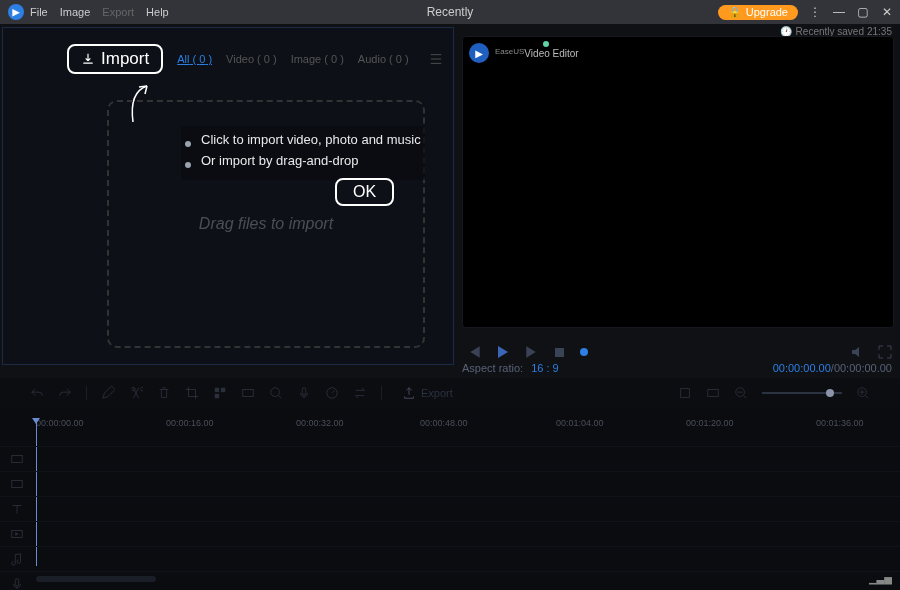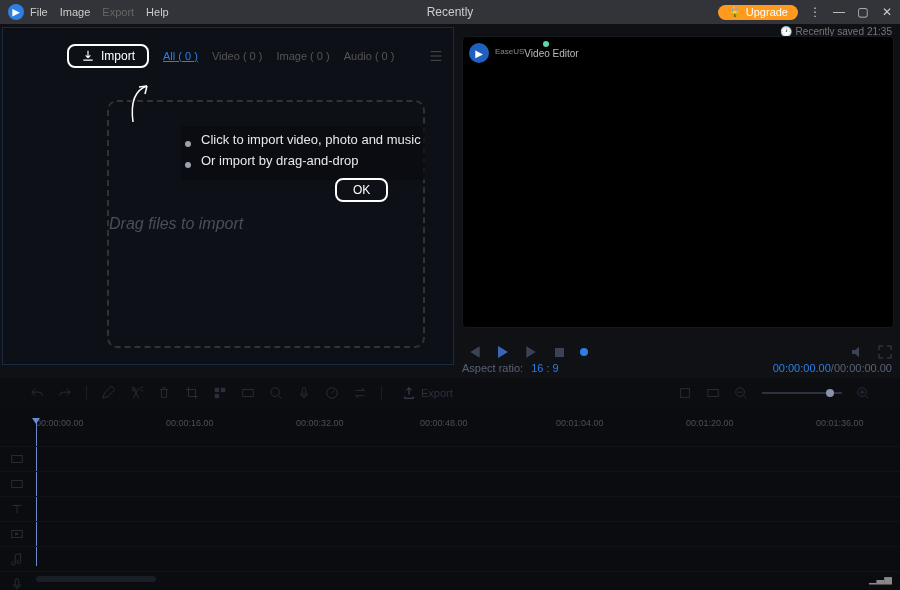--- a/index.html
+++ b/index.html
@@ -12,32 +12,32 @@
   .titlebar .right{position:absolute;right:6px;display:flex;align-items:center;gap:10px}
   .upgrade-btn{background:#ff9a1f;color:#fff;border-radius:8px;padding:1px 10px;font-size:11px;display:flex;align-items:center;gap:4px;cursor:pointer}
   .win-btn{width:14px;height:14px;display:flex;align-items:center;justify-content:center;cursor:pointer;color:#ccc;font-size:12px}
   .saved{position:absolute;right:8px;top:26px;font-size:10px;color:#777;display:flex;align-items:center;gap:3px}
   .main{position:absolute;top:24px;left:0;right:0;bottom:0}
   .panel-left{position:absolute;top:3px;left:2px;width:450px;height:336px;background:#0d1016;border:1px solid #1b2a45}
   .side-tabs{position:absolute;left:0;top:0;bottom:0;width:60px;background:#0b0e13;border-right:1px solid #15181e;display:flex;flex-direction:column;align-items:center;padding-top:20px;font-size:10px;color:#555}
   .side-tab{height:46px;display:flex;align-items:center;justify-content:center;width:100%;cursor:pointer}
   .side-tab.active{color:#a3acc0}
   .media-header{position:absolute;left:64px;top:16px;right:10px;display:flex;align-items:center;gap:14px;font-size:11px;color:#555}
-  .import-btn{display:flex;align-items:center;gap:6px;border:2px solid #fff;border-radius:8px;padding:3px 12px;color:#fff;font-size:12px;cursor:pointer;background:#0d1016}
+  .import-btn{display:flex;align-items:center;gap:6px;border:2px solid #fff;border-radius:8px;padding:3px 12px;color:#fff;font-size:17px;cursor:pointer;background:#0d1016}
   .import-btn svg{width:14px;height:14px}
   .media-tabs{display:flex;gap:14px;font-size:11px}
   .media-tab{color:#555}
   .media-tab.active{color:#2d7fe3;text-decoration:underline}
   .grid-icon{margin-left:auto;color:#555;width:14px}
-  .drop-zone{position:absolute;left:104px;top:72px;right:28px;bottom:16px;border:2px dashed #333;border-radius:10px;display:flex;align-items:center;font-style:italic;color:#4a4f57;font-size:16px}
+  .drop-zone{position:absolute;left:104px;top:72px;right:28px;bottom:16px;border:2px dashed #333;border-radius:10px;display:flex;align-items:center;justify-content:center;font-style:italic;color:#4a4f57;font-size:16px}
   .tooltip-arrow{position:absolute;left:116px;top:54px;width:40px;height:50px;pointer-events:none}
   .tips{position:absolute;left:178px;top:98px;background:rgba(10,12,16,0.7);padding:6px 4px}
   .tips .tip{color:#e9e9ea;font-size:13px;display:flex;align-items:flex-end;gap:10px;margin-bottom:6px}
   .tips .dot{width:6px;height:6px;border-radius:50%;background:#9aa2b0;display:inline-block}
-  .ok-btn{position:absolute;left:332px;top:150px;border:2px solid #fff;border-radius:8px;padding:3px 16px;color:#fff;font-size:12px;cursor:pointer;background:transparent}
+  .ok-btn{position:absolute;left:332px;top:150px;border:2px solid #fff;border-radius:8px;padding:3px 16px;color:#fff;font-size:16px;cursor:pointer;background:transparent}
   .panel-right{position:absolute;top:12px;left:462px;width:430px;height:290px;background:#000;border:1px solid #15181e;border-radius:4px}
   .preview-badge{position:absolute;left:6px;top:6px;display:flex;align-items:center;gap:6px}
   .preview-logo{width:20px;height:20px;border-radius:50%;background:#1f5fbf;display:flex;align-items:center;justify-content:center;color:#fff;font-size:10px}
   .preview-text{display:flex;line-height:1.1}
   .preview-text .l1{color:#888;font-size:8px}
   .preview-text .l2{color:#bbb;font-size:10px}
   .preview-dot{position:absolute;left:80px;top:4px;width:6px;height:6px;border-radius:50%;background:#61d4a5}
   .player-controls{position:absolute;left:462px;top:308px;width:430px;height:40px;display:flex;align-items:center;gap:14px;padding-left:6px;color:#3a4356}
   .player-controls .icon{width:14px;height:14px;display:flex;align-items:center;justify-content:center;cursor:pointer}
   .play-icon{width:0;height:0;border-left:10px solid #3a66b5;border-top:6px solid transparent;border-bottom:6px solid transparent}

